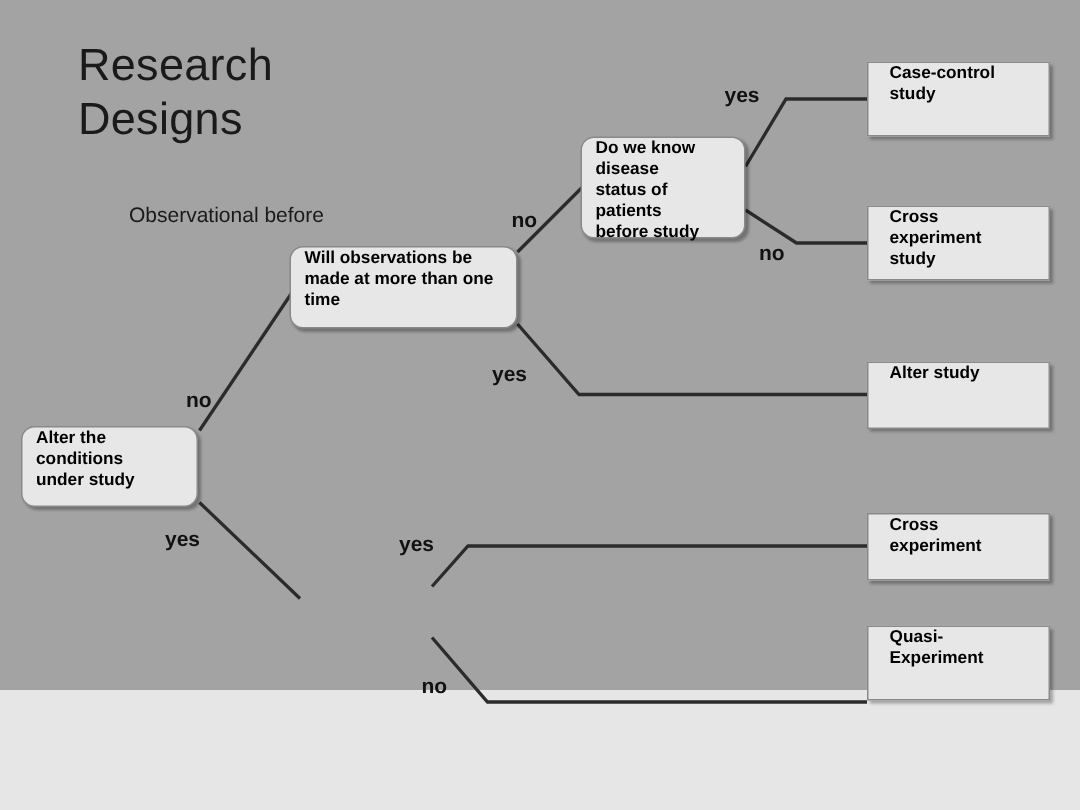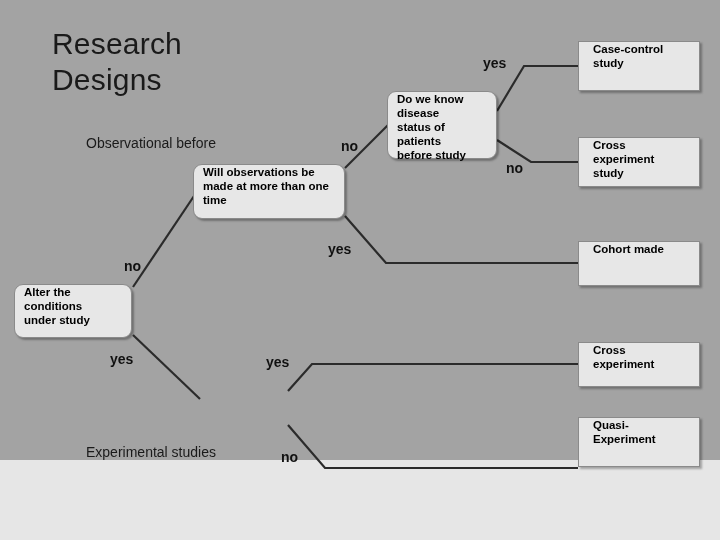--- a/index.html
+++ b/index.html
@@ -115,21 +115,20 @@
       <path d="M 288 391 L 312 364 L 578 364"></path>
 
       <path d="M 288 425 L 325 468 L 578 468"></path>
     </g>
   </svg>
 
   <div class="title">Research
 Designs</div>
 
   <div class="section-label" style="left:86px; top:135px;">Observational before</div>
-  <div class="section-label" style="left:86px; top:444px;">Experimental studies</div>
 
   <div class="node decision" style="left:14px; top:284px; width:118px; height:54px;">
     <span class="txt">Alter the
 conditions
 under study</span>
   </div>
 
   <div class="node decision" style="left:193px; top:164px; width:152px; height:55px;">
     <span class="txt">Will observations be
 made at more than one
@@ -148,21 +147,21 @@
     <span class="txt">Case-control
 study</span>
   </div>
 
   <div class="node terminal" style="left:578px; top:137px; width:122px; height:50px;">
     <span class="txt">Cross experiment
 study</span>
   </div>
 
   <div class="node terminal" style="left:578px; top:241px; width:122px; height:45px;">
-    <span class="txt">Cohort made</span>
+    <span class="txt">Alter study</span>
   </div>
 
   <div class="node terminal" style="left:578px; top:342px; width:122px; height:45px;">
     <span class="txt">Cross experiment</span>
   </div>
 
   <div class="node terminal" style="left:578px; top:417px; width:122px; height:50px;">
     <span class="txt">Quasi-
 Experiment</span>
   </div>

